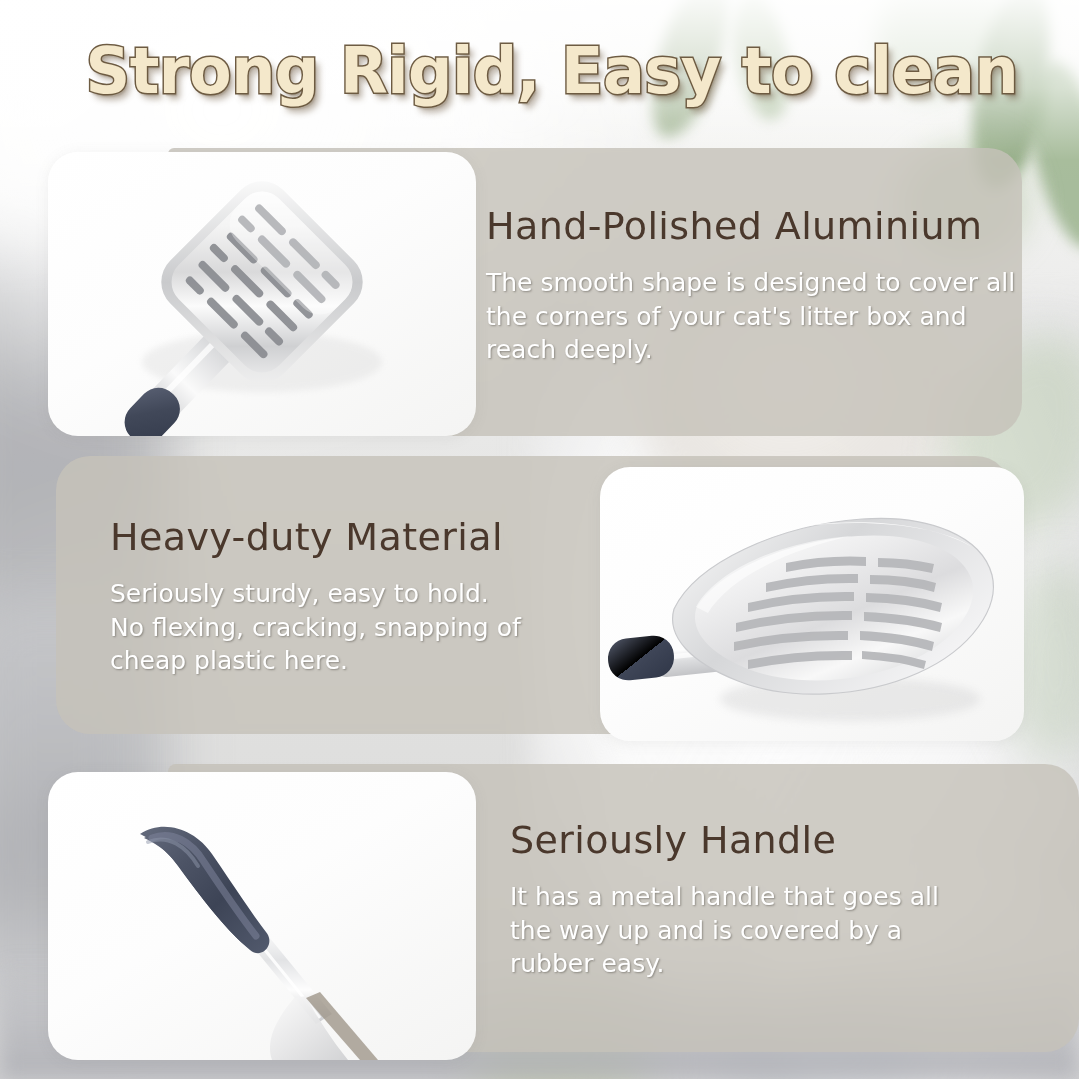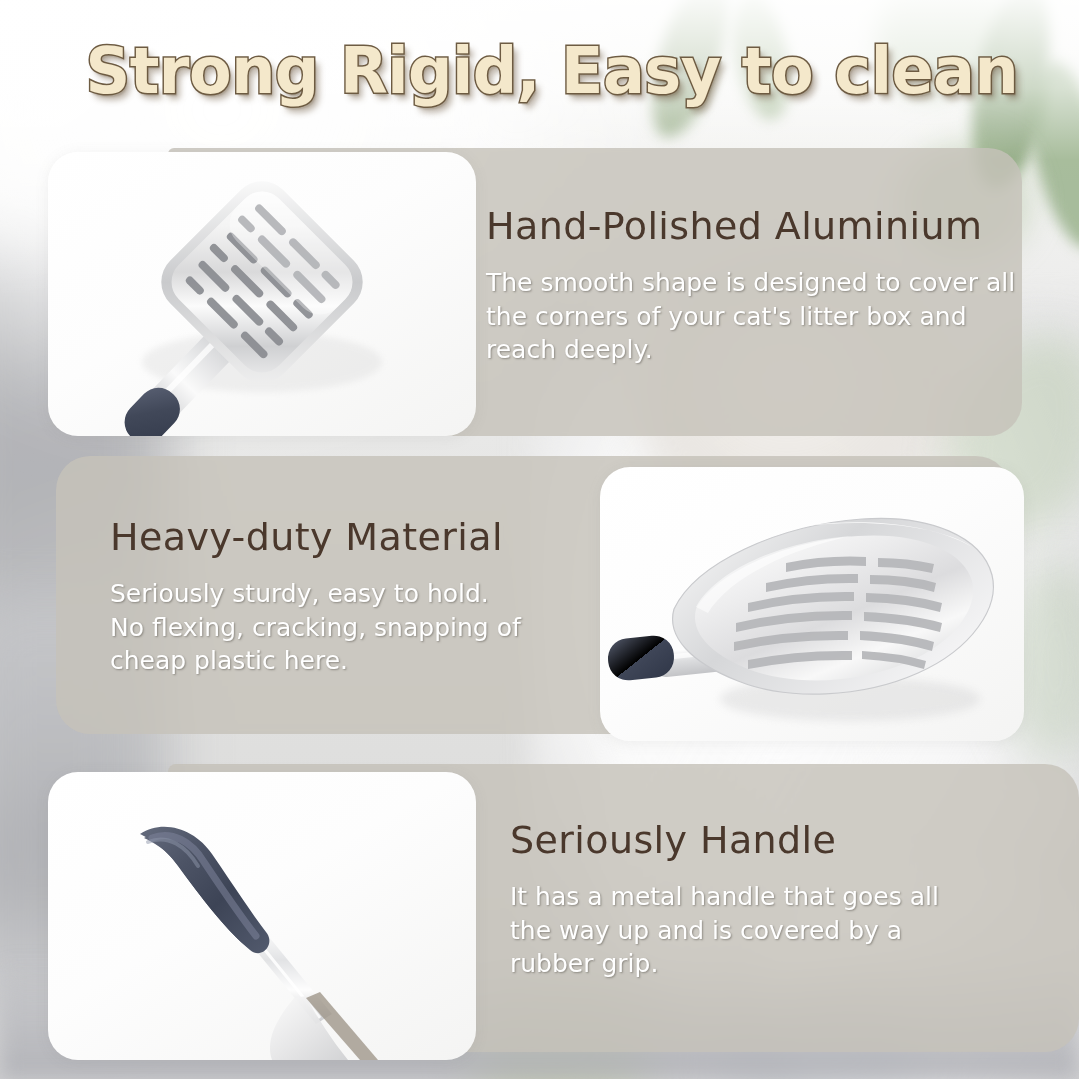--- a/index.html
+++ b/index.html
@@ -450,16 +450,16 @@
     <h2 class="feature-title">Heavy-duty Material</h2>
     <p class="feature-body">Seriously sturdy, easy to hold.
 No flexing, cracking, snapping of
 cheap plastic here.</p>
   </div>
 
   <div class="text-block" id="text-3">
     <h2 class="feature-title">Seriously Handle</h2>
     <p class="feature-body">It has a metal handle that goes all
 the way up and is covered by a
-rubber grip.</p>
+rubber easy.</p>
   </div>
 
 </div>
 
 </body></html>

